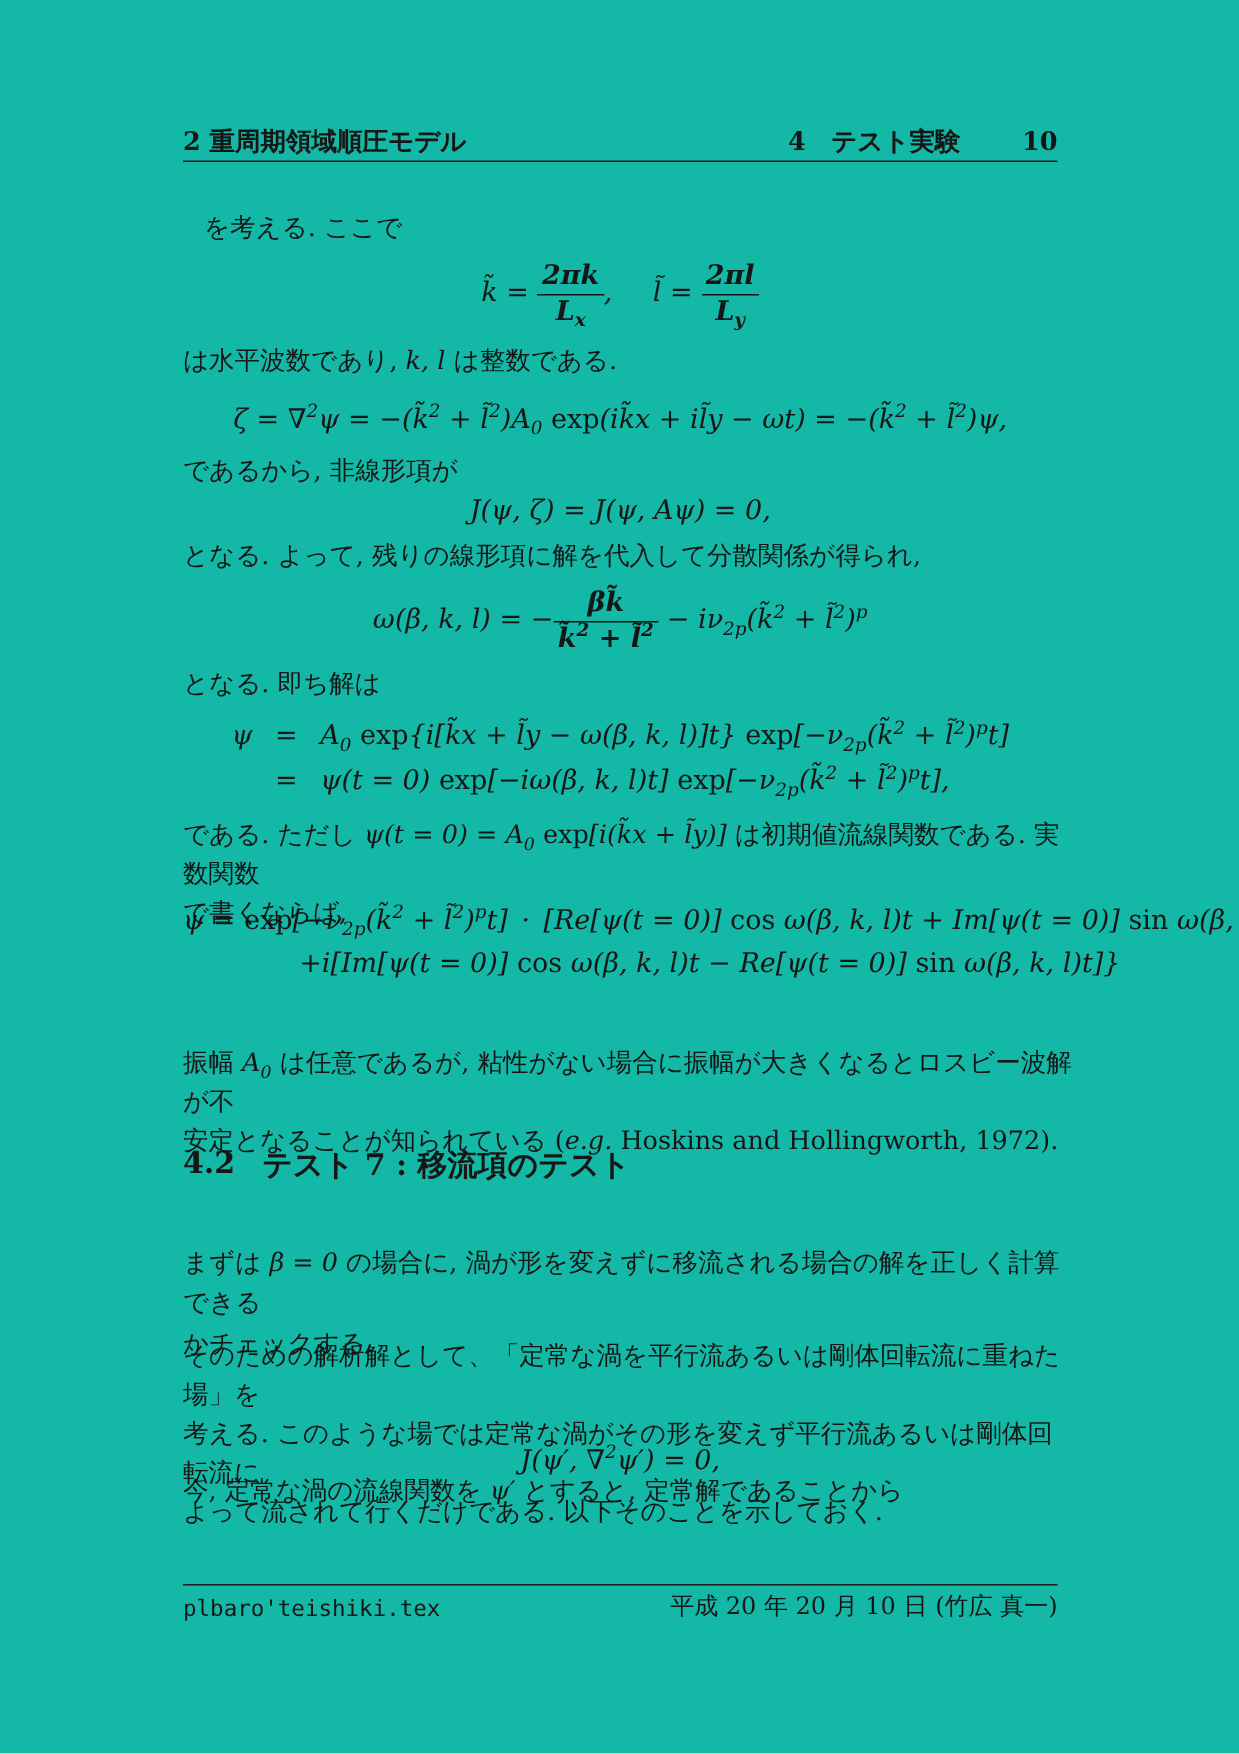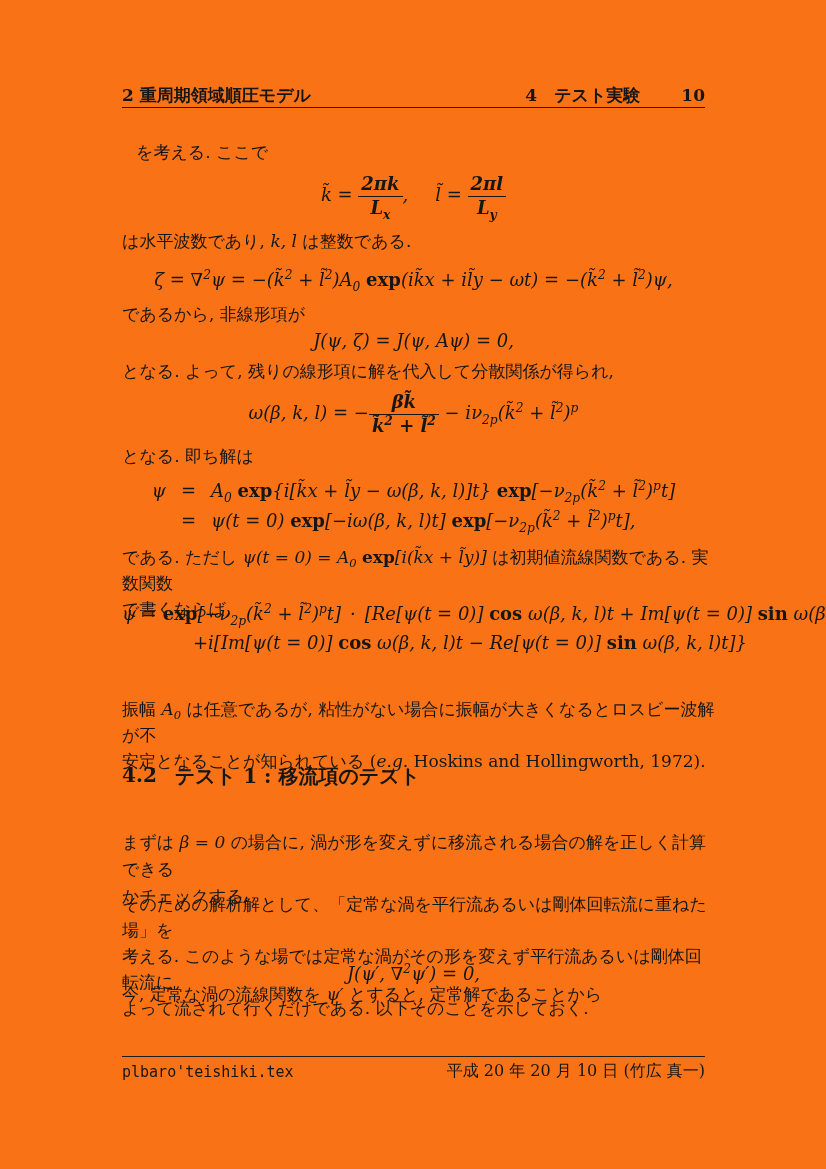--- a/index.html
+++ b/index.html
@@ -1,26 +1,26 @@
 <!DOCTYPE html>
 <html><head>
 <meta charset="utf-8">
 <style>
   html,body { margin:0; padding:0; background:#ffffff; }
   .page {
     position:relative; width:826px; height:1169px; overflow:hidden;
-    background:#f97316; color:#161616;
+    background:#14b8a6; color:#161616;
     font-family:"DejaVu Serif","Liberation Serif",serif;
   }
   .abs { position:absolute; }
   .b { font-weight:bold; }
   .para { font-size:17px; line-height:26px; }
   .nowrap { white-space:nowrap; }
   .math { font-size:18px; font-style:italic; white-space:nowrap; }
-  .rm { font-style:normal;font-weight:bold; }
+  .rm { font-style:normal; }
   .it { font-style:italic; }
   sup, sub { font-size:68%; line-height:0; }
   .frac { display:inline-block; vertical-align:middle; text-align:center; line-height:1.15;font-weight:bold; }
   .frac .num { display:block; border-bottom:1px solid currentColor; padding:0 3px 1px 3px; }
   .frac .den { display:block; padding:1px 3px 0 3px; }
   .rule { height:1px; background:#1c1c1c; }
   .eq-center { left:122px; width:583px; text-align:center; }
   .header-right { display:flex; gap:26px; }
   .align-eq { display:grid; grid-template-columns:auto auto auto; row-gap:9px; justify-content:center; }
   .align-eq .lhs { justify-self:end; }
@@ -79,21 +79,21 @@
   <div class="abs math" style="left:122px; top:603px;">ψ = <span class="rm">exp</span>[−ν<sub>2p</sub>(k̃<sup>2</sup> + l̃<sup>2</sup>)<sup>p</sup>t] · [Re[ψ(t = 0)] <span class="rm">cos</span> ω(β, k, l)t + Im[ψ(t = 0)] <span class="rm">sin</span> ω(β, k, l)t]</div>
   <div class="abs math" style="right:79px; top:632px;">+i[Im[ψ(t = 0)] <span class="rm">cos</span> ω(β, k, l)t − Re[ψ(t = 0)] <span class="rm">sin</span> ω(β, k, l)t]}</div>
 
   <div class="abs para" style="left:122px; top:696px; width:595px;">
     <div>振幅 <span class="it math" style="font-size:inherit">A<sub>0</sub></span> は任意であるが, 粘性がない場合に振幅が大きくなるとロスビー波解が不</div>
     <div>安定となることが知られている (<span class="it math" style="font-size:inherit">e.g.</span> Hoskins and Hollingworth, 1972).</div>
   </div>
 
   <div class="abs heading" style="left:122px; top:763px;">
     <span>4.2</span>
-    <span>テスト 1 : 移流項のテスト</span>
+    <span>テスト 7 : 移流項のテスト</span>
   </div>
 
   <div class="abs para" style="left:122px; top:829px; width:595px; line-height:27px;">
     <div>まずは <span class="it math" style="font-size:inherit">β = 0</span> の場合に, 渦が形を変えずに移流される場合の解を正しく計算できる</div>
     <div>かチェックする.</div>
   </div>
 
   <div class="abs para" style="left:122px; top:891px; width:595px;">
     <div>そのための解析解として、「定常な渦を平行流あるいは剛体回転流に重ねた場」を</div>
     <div>考える. このような場では定常な渦がその形を変えず平行流あるいは剛体回転流に</div>

